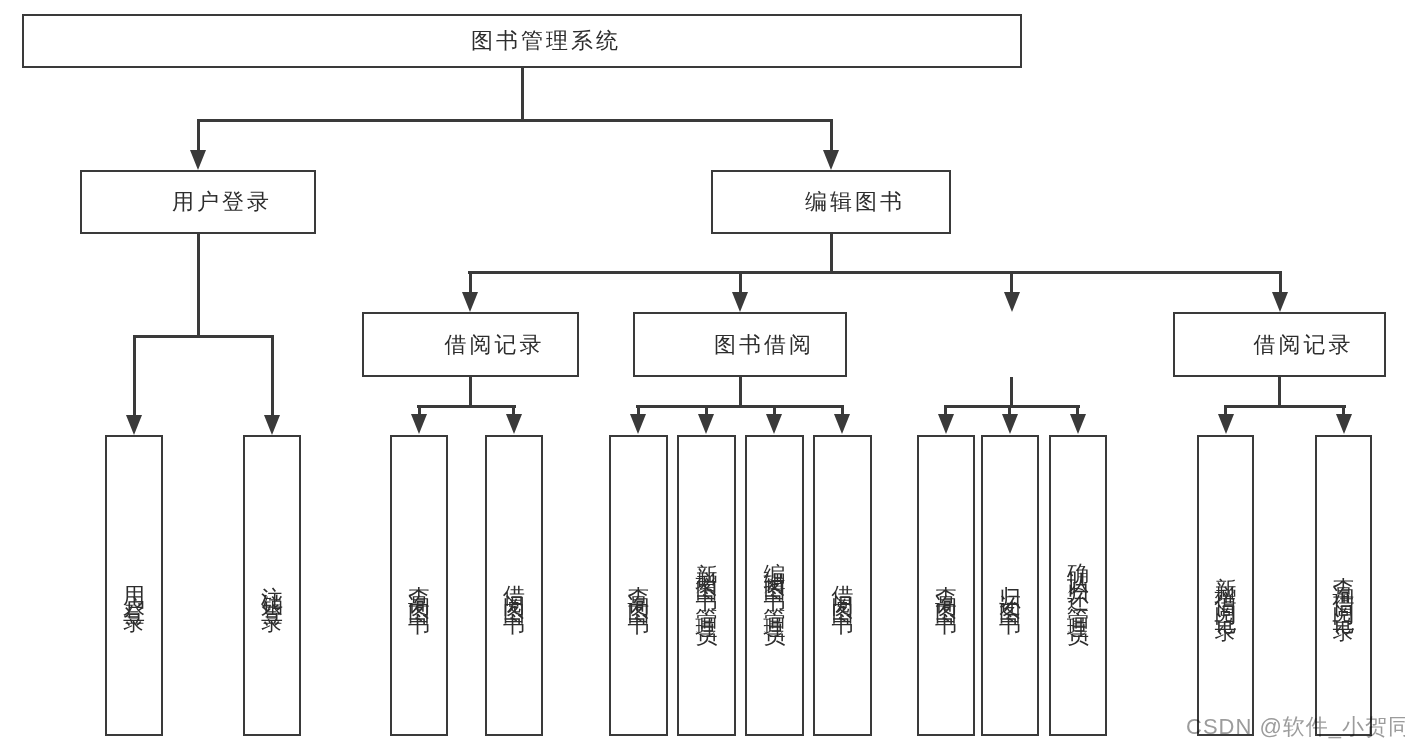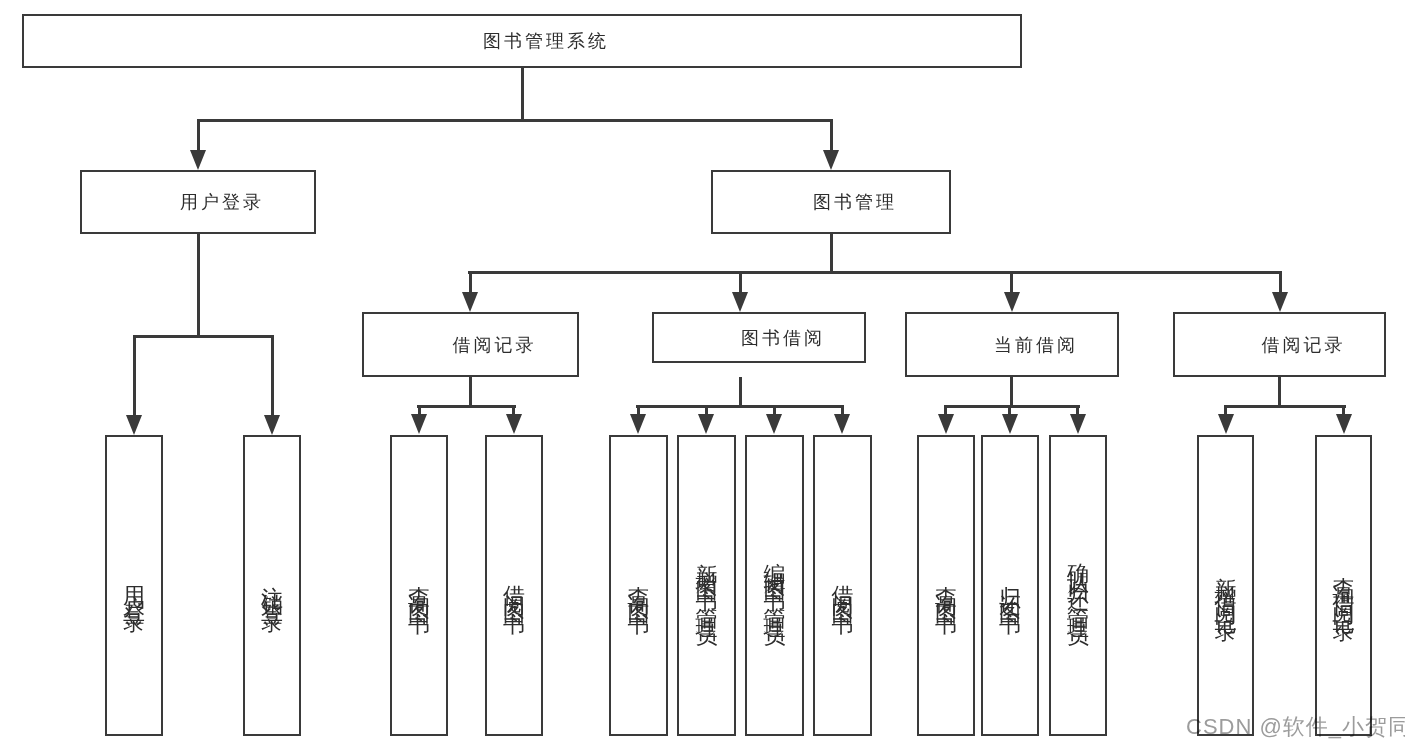--- a/index.html
+++ b/index.html
@@ -13,21 +13,21 @@
   }
   
   .hnode{
     position:absolute;
     box-sizing:border-box;
     border:2px solid #3a3a3a;
     background:#ffffff;
     display:flex;
     align-items:center;
     justify-content:center;
-    font-size:18px;
+    font-size:22px;
     letter-spacing:3px;
     color:#2d2d2d;
     white-space:nowrap;
     padding-left:48px;
   }
   
   .vnode{
     position:absolute;
     box-sizing:border-box;
     border:2px solid #3a3a3a;
@@ -76,21 +76,21 @@
   <div>
     <i class="l" style="left:521px;top:68px;width:3px;height:52px"></i>
     <i class="l" style="left:197px;top:119px;width:636px;height:3px"></i>
     <i class="l" style="left:197px;top:119px;width:3px;height:33px"></i>
     <i class="l" style="left:830px;top:119px;width:3px;height:33px"></i>
     <i class="a" style="left:190px;top:150px"></i>
     <i class="a" style="left:823px;top:150px"></i>
   </div>
 
   <div class="hnode" style="left:80px;top:170px;width:236px;height:64px">用户登录</div>
-  <div class="hnode" style="left:711px;top:170px;width:240px;height:64px">图书管理</div>
+  <div class="hnode" style="left:711px;top:170px;width:240px;height:64px">编辑图书</div>
 
   <div>
     <i class="l" style="left:197px;top:234px;width:3px;height:104px"></i>
     <i class="l" style="left:133px;top:335px;width:141px;height:3px"></i>
     <i class="l" style="left:133px;top:335px;width:3px;height:82px"></i>
     <i class="l" style="left:271px;top:335px;width:3px;height:82px"></i>
     <i class="a" style="left:126px;top:415px"></i>
     <i class="a" style="left:264px;top:415px"></i>
   </div>
 
@@ -101,22 +101,21 @@
     <i class="l" style="left:739px;top:271px;width:3px;height:23px"></i>
     <i class="l" style="left:1010px;top:271px;width:3px;height:23px"></i>
     <i class="l" style="left:1279px;top:271px;width:3px;height:23px"></i>
     <i class="a" style="left:462px;top:292px"></i>
     <i class="a" style="left:732px;top:292px"></i>
     <i class="a" style="left:1004px;top:292px"></i>
     <i class="a" style="left:1272px;top:292px"></i>
   </div>
 
   <div class="hnode" style="left:362px;top:312px;width:217px;height:65px">借阅记录</div>
-  <div class="hnode" style="left:652px;top:312px;width:214px;height:51px">图书借阅</div>
-  <div class="hnode" style="left:905px;top:312px;width:214px;height:65px">当前借阅</div>
+  <div class="hnode" style="left:633px;top:312px;width:214px;height:65px">图书借阅</div>
   <div class="hnode" style="left:1173px;top:312px;width:213px;height:65px">借阅记录</div>
 
   <div>
     <i class="l" style="left:469px;top:377px;width:3px;height:31px"></i>
     <i class="l" style="left:417px;top:405px;width:99px;height:3px"></i>
     <i class="l" style="left:418px;top:405px;width:3px;height:13px"></i>
     <i class="l" style="left:512px;top:405px;width:3px;height:13px"></i>
     <i class="a" style="left:411px;top:414px"></i>
     <i class="a" style="left:506px;top:414px"></i>
   </div>

